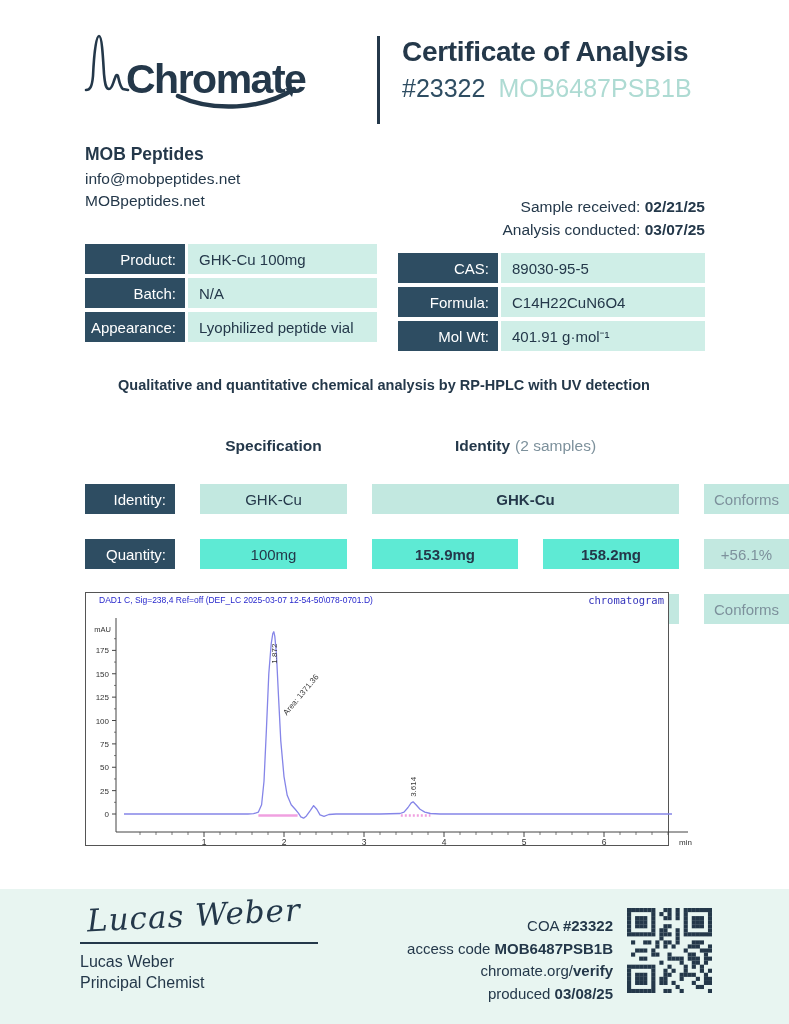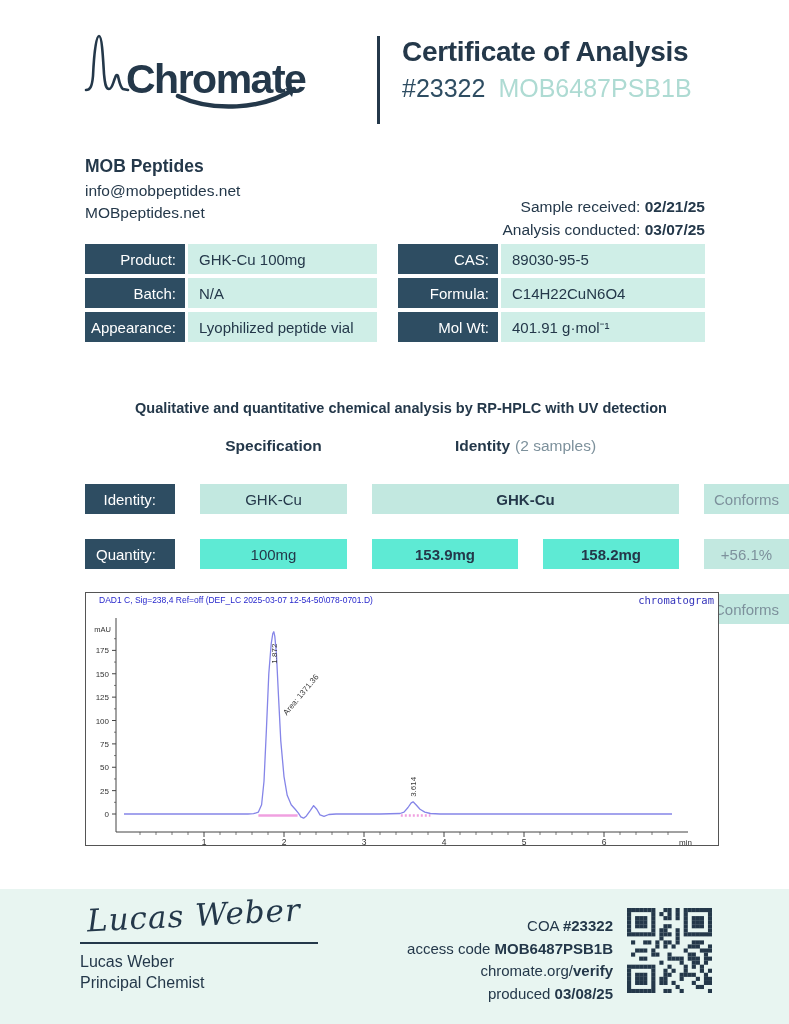--- a/index.html
+++ b/index.html
@@ -9,56 +9,56 @@
   
   .logo{position:absolute;left:82px;top:26px;width:250px;height:92px;}
   .hdr-divider{position:absolute;left:377px;top:36px;width:3px;height:88px;background:#24384a;}
   .title-block{position:absolute;left:402px;top:36px;width:320px;}
   .coa-title{font-size:28px;font-weight:700;letter-spacing:-0.3px;color:#24384a;}
   .coa-sub{font-size:25px;font-weight:500;margin-top:6px;white-space:nowrap;}
   .coa-sub .num{color:#2e4d62;}
   .coa-sub .code{color:#aedbd3;margin-left:6px;}
 
   
-  .client{position:absolute;left:85px;top:143px;font-size:15.5px;line-height:22px;margin-top:12px;}
+  .client{position:absolute;left:85px;top:143px;font-size:15.5px;line-height:22px;}
   .client .name{font-size:17.5px;font-weight:700;margin-bottom:3px;}
   .client a{color:#24384a;text-decoration:none;}
   .dates{position:absolute;right:84px;top:167px;text-align:right;font-size:15.5px;line-height:23px;margin-top:28px;}
   .dates b{font-weight:700;}
 
   
   .ptable{position:absolute;top:244px;display:grid;grid-auto-rows:30px;row-gap:4px;column-gap:3px;}
   .ptable.pleft{left:85px;grid-template-columns:100px 189px;}
-  .ptable.pright{left:398px;grid-template-columns:100px 204px;}
+  .ptable.pright{left:398px;grid-template-columns:100px 204px;margin-top:9px;}
   .lblcell{background:#2e4d62;color:#ffffff;display:flex;align-items:center;justify-content:flex-end;
            padding-right:9px;font-size:15px;}
   .valcell{background:#cfeee7;color:#24384a;display:flex;align-items:center;padding-left:11px;font-size:15px;}
 
   
-  .method{position:absolute;left:91px;top:377px;width:620px;text-align:center;
-          font-size:14.5px;font-weight:700;color:#24384a;margin-top:23px;}
+  .method{position:absolute;left:74px;top:377px;width:620px;text-align:center;
+          font-size:14.5px;font-weight:700;color:#24384a;}
 
   
   .rtable{position:absolute;left:85px;top:433px;width:668px;display:grid;
           grid-template-columns:90px 147px 146px 136px 85px;column-gap:4px;row-gap:4px;
           grid-template-rows:26px 30px 30px 30px;gap:25px;}
   .hcell{display:flex;align-items:center;justify-content:center;font-size:15.5px;}
   .hcell b{font-weight:700;}
   .hcell .muted{color:#7d919c;font-weight:400;margin-left:5px;}
   .rlbl{background:#2e4d62;color:#ffffff;display:flex;align-items:center;justify-content:flex-end;
-        padding-right:19px;font-size:15px;}
+        padding-right:9px;font-size:15px;}
   .rcell{display:flex;align-items:center;justify-content:center;font-size:15px;color:#24384a;}
   .cell-a{background:#c2e8e0;}
   .cell-b{background:#5eead4;}
   .merged{grid-column:span 2;}
   .bold{font-weight:700;}
   .status{color:#7d919c;}
 
   
-  .chart{position:absolute;left:85px;top:592px;width:634px;height:254px;border:1px solid #555;
+  .chart{position:absolute;left:85px;top:592px;width:584px;height:254px;border:1px solid #555;
          background:#ffffff;box-sizing:border-box;}
   .chart-head{display:flex;justify-content:space-between;align-items:flex-start;padding:2px 4px 0 13px;height:13px;}
   .sigline-txt{color:#2626cc;font-size:8.5px;white-space:nowrap;}
   .cg-label{color:#3333bb;font-family:"DejaVu Sans Mono",monospace;font-size:10.5px;line-height:10px;}
 
   
   .footer{position:absolute;left:0;top:889px;width:789px;height:135px;background:#e8f5f1;}
   .sig-block{position:absolute;left:80px;top:14px;}
   .sig-script{font-family:"DejaVu Serif",serif;font-style:italic;font-size:31px;color:#24384a;
               transform:rotate(-3deg);transform-origin:left bottom;letter-spacing:1px;padding-left:8px;}

